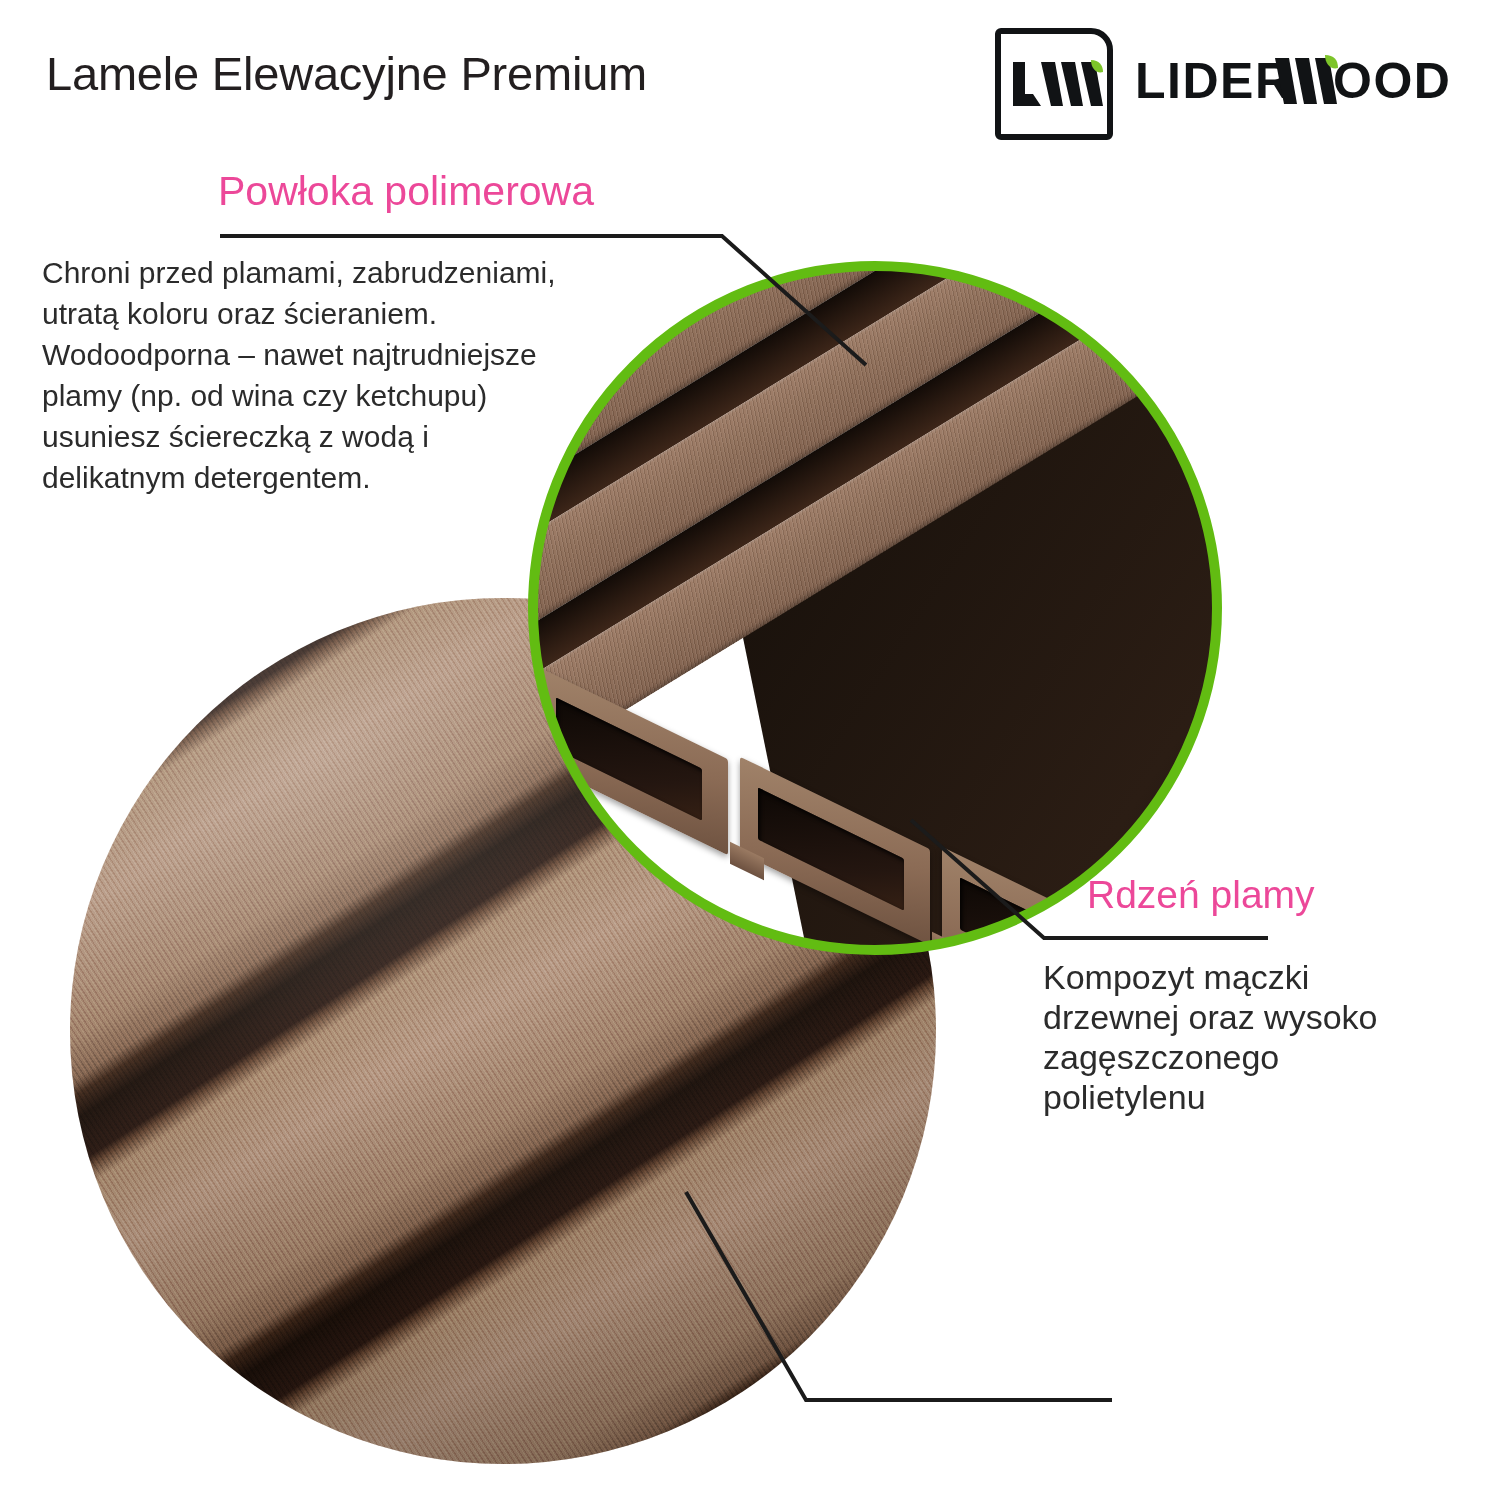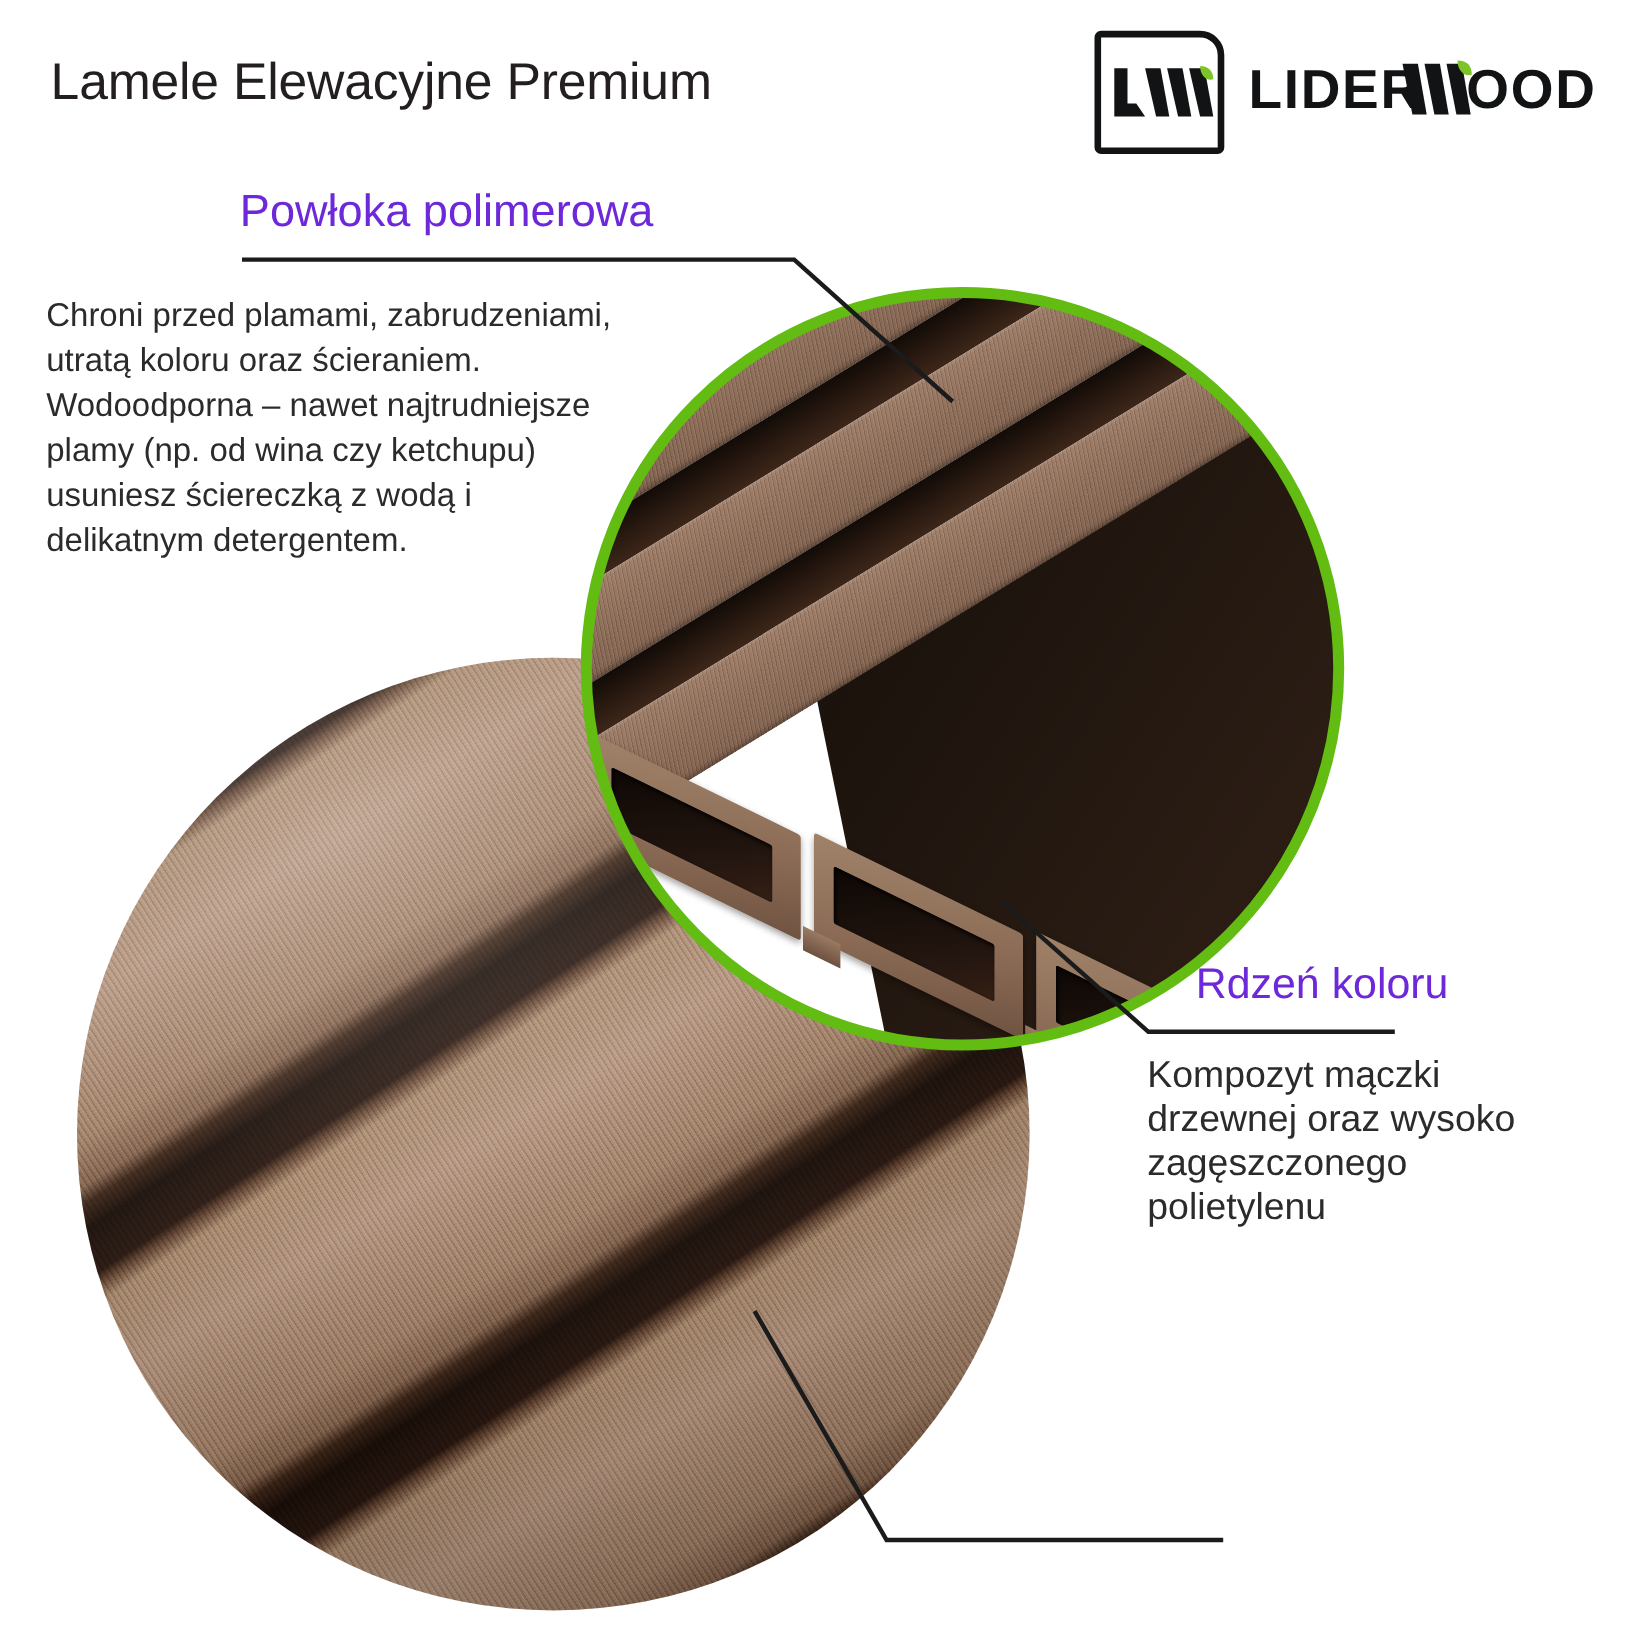--- a/index.html
+++ b/index.html
@@ -25,34 +25,34 @@
   #logo-mark{
     position:absolute;left:0;top:0;width:118px;height:112px;
     border:6px solid #111315;border-radius:6px 22px 6px 6px;
     box-sizing:border-box;background:#fff;
   }
   #logo-mark svg{position:absolute;left:10px;top:26px;}
   #logo-word{position:absolute;left:140px;top:24px;}
 
   
   .callout-title{
-    position:absolute;color:#6d28d9;font-weight:400;
+    position:absolute;color:#ec4899;font-weight:400;
     white-space:nowrap;
   }
   #callout-coating-title{left:218px;top:168px;font-size:41px;}
   #callout-core-title{left:1087px;top:873px;font-size:39px;}
   #callout-look-title{left:886px;top:1333px;font-size:39px;}
 
   
   .callout-body{
     position:absolute;color:#2b2b2b;font-weight:400;
   }
   #callout-coating-body{
     left:42px;top:252px;width:520px;
-    font-size:30px;line-height:41px;margin-top:14px;
+    font-size:30px;line-height:41px;
   }
   #callout-core-body{
     left:1043px;top:957px;width:400px;
     font-size:34px;line-height:40px;
   }
 
   
   #leaders{position:absolute;left:0;top:0;width:1500px;height:1500px;}
 
   
@@ -221,17 +221,17 @@
       <path d="M160 6 L174 6 L182 52 L169 52 Z" fill="#111315"></path>
       <path d="M180 6 L194 6 L202 52 L189 52 Z" fill="#111315"></path>
       <path d="M190 3 C199 3 203 8 203 16 C196 18 190 12 190 3 Z" fill="#7dc42a"></path>
       <text x="198" y="46" font-family="Liberation Sans, sans-serif" font-size="50" font-weight="bold" letter-spacing="1.5" fill="#111315">OOD</text>
     </svg>
   </div>
 
   <div class="callout-title" id="callout-coating-title">Powłoka polimerowa</div>
   <div class="callout-body" id="callout-coating-body">Chroni przed plamami, zabrudzeniami, utratą koloru oraz ścieraniem. Wodoodporna – nawet najtrudniejsze plamy (np. od wina czy ketchupu) usuniesz ściereczką z wodą i delikatnym detergentem.</div>
 
-  <div class="callout-title" id="callout-core-title">Rdzeń koloru</div>
+  <div class="callout-title" id="callout-core-title">Rdzeń plamy</div>
   <div class="callout-body" id="callout-core-body">Kompozyt mączki drzewnej oraz wysoko zagęszczonego polietylenu</div>
 
 
 </div>
 
 </body></html>

